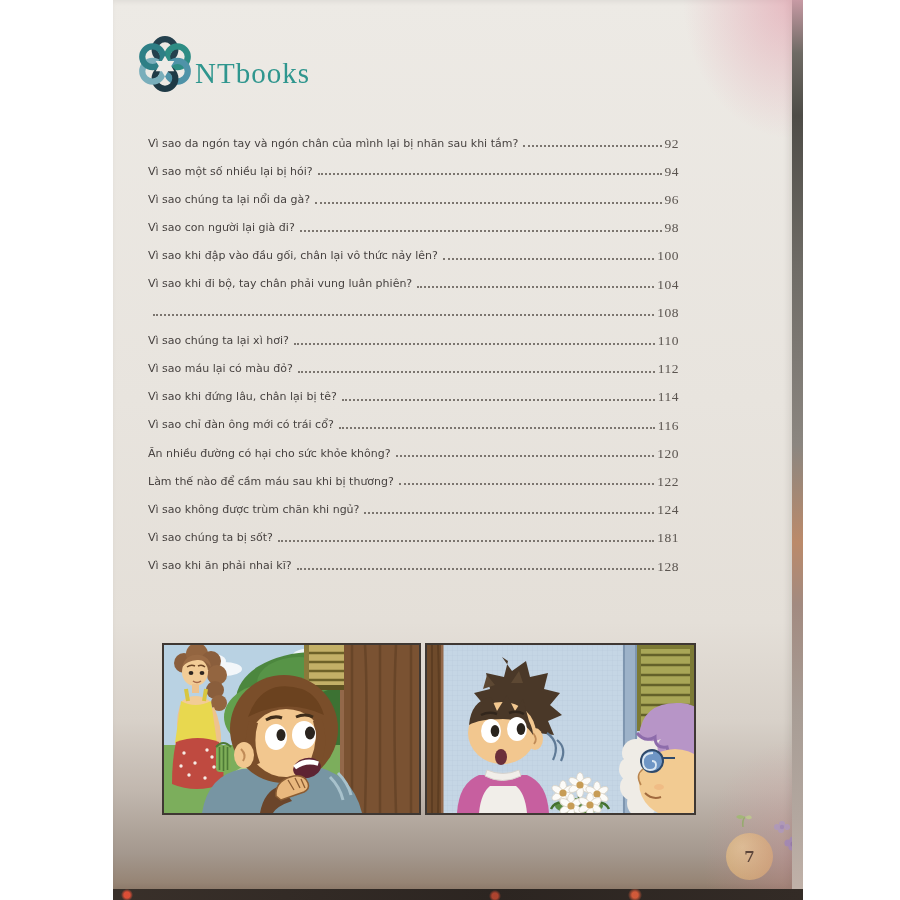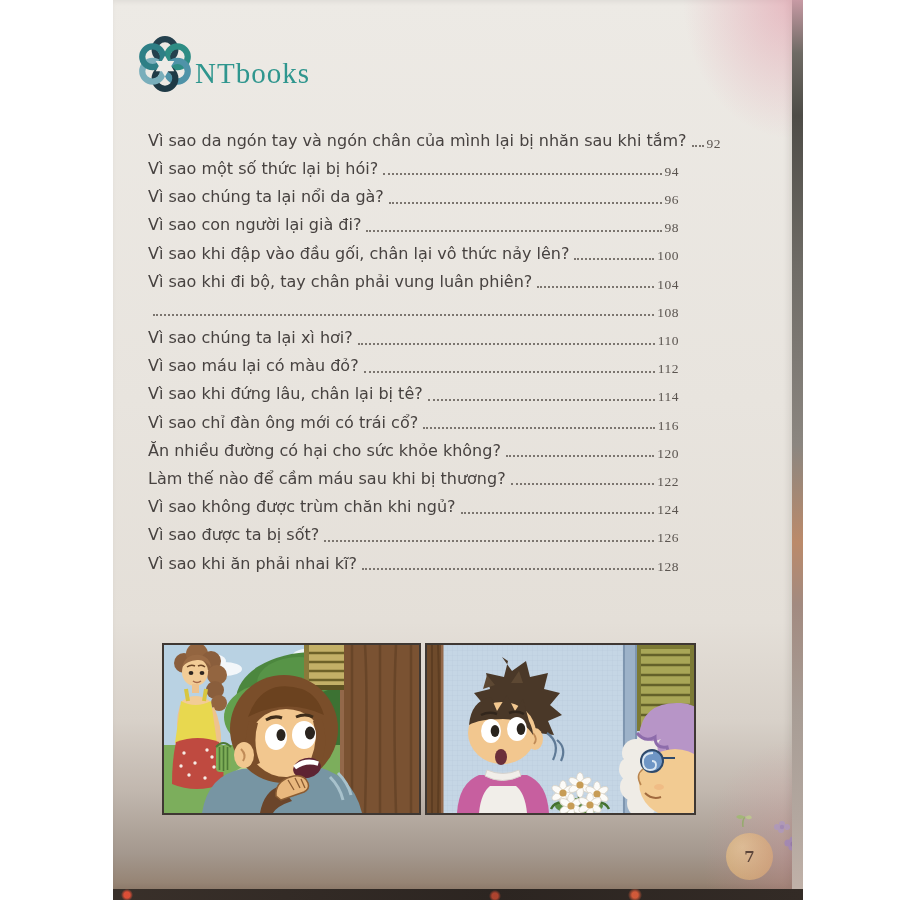--- a/index.html
+++ b/index.html
@@ -41,21 +41,21 @@
   
   .logo{position:absolute;left:22px;top:34px;display:flex;align-items:center;}
   .logo svg{width:60px;height:60px;display:block;}
   .brand-name{
     font-family:"Liberation Serif",serif;font-size:29px;letter-spacing:1px;
     color:var(--brand-teal,#2f968e);margin-left:0px;margin-top:18px;
   }
   
   .toc{position:absolute;left:35px;top:122px;width:531px;}
   .toc-row{display:flex;align-items:flex-end;height:28.2px;color:var(--toc-text,#474240);}
-  .toc-label{font-size:16px;line-height:1.15;white-space:nowrap;margin-top:47px;}
+  .toc-label{font-size:11px;line-height:1.15;white-space:nowrap;margin-top:47px;}
   .toc-leader{flex:1;border-bottom:2px dotted #7b756f;margin:0 3px 3px 5px;min-width:12px;}
   .toc-num{font-size:13.5px;line-height:1;color:#5b5550;letter-spacing:.5px;font-family:Liberation Serif, serif;}
   
   .comic{position:absolute;left:49px;top:643px;width:534px;height:172px;}
   .panel{position:absolute;top:0;height:168px;border:2px solid #3f3833;background:#c5d6e5;}
   .panel svg{display:block;width:100%;height:100%;}
   .panel.p1{left:0;width:255px;}
   .panel.p2{left:263px;width:267px;}
   
   .page-badge{
@@ -89,21 +89,21 @@
     </div>
 
     <div class="toc">
   <div class="toc-row">
     <span class="toc-label">Vì sao da ngón tay và ngón chân của mình lại bị nhăn sau khi tắm?</span>
     <span class="toc-leader"></span>
     <span class="toc-num">92</span>
   </div>
 
   <div class="toc-row">
-    <span class="toc-label">Vì sao một số thức lại bị hói?</span>
+    <span class="toc-label">Vì sao một số nhiều lại bị hói?</span>
     <span class="toc-leader"></span>
     <span class="toc-num">94</span>
   </div>
 
   <div class="toc-row">
     <span class="toc-label">Vì sao chúng ta lại nổi da gà?</span>
     <span class="toc-leader"></span>
     <span class="toc-num">96</span>
   </div>
 
@@ -168,23 +168,23 @@
     <span class="toc-num">122</span>
   </div>
 
   <div class="toc-row">
     <span class="toc-label">Vì sao không được trùm chăn khi ngủ?</span>
     <span class="toc-leader"></span>
     <span class="toc-num">124</span>
   </div>
 
   <div class="toc-row">
-    <span class="toc-label">Vì sao được ta bị sốt?</span>
-    <span class="toc-leader"></span>
-    <span class="toc-num">126</span>
+    <span class="toc-label">Vì sao chúng ta bị sốt?</span>
+    <span class="toc-leader"></span>
+    <span class="toc-num">181</span>
   </div>
 
   <div class="toc-row">
     <span class="toc-label">Vì sao khi ăn phải nhai kĩ?</span>
     <span class="toc-leader"></span>
     <span class="toc-num">128</span>
   </div>
 </div>
 
     <div class="comic">

